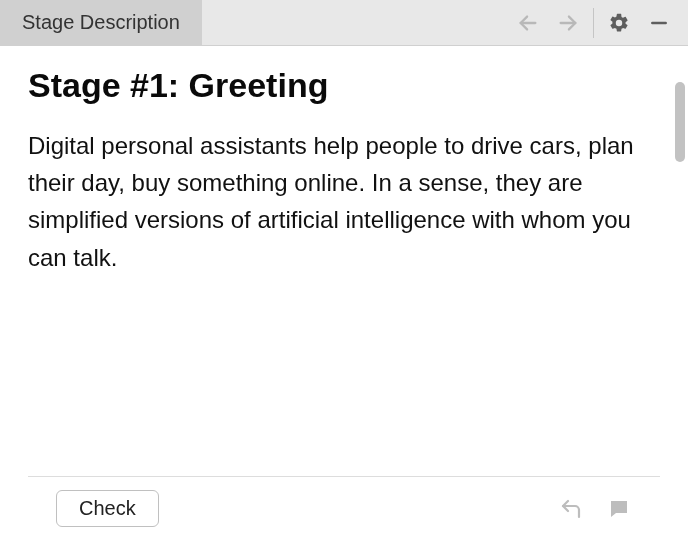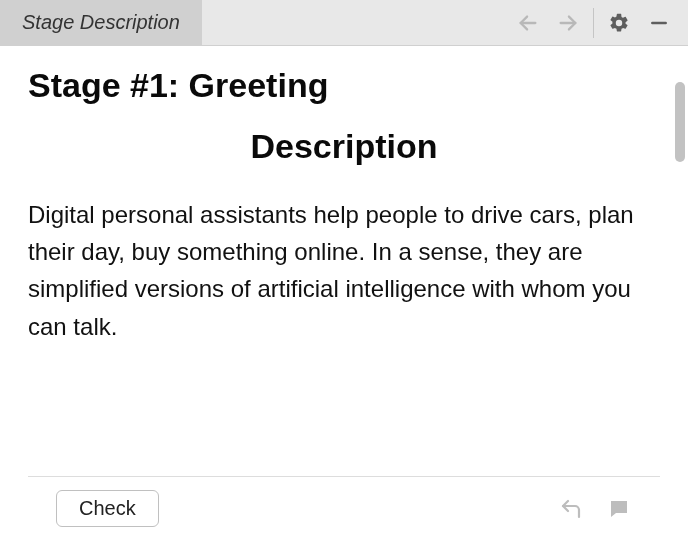--- a/index.html
+++ b/index.html
@@ -11,21 +11,20 @@
       overflow: hidden;
       position: relative;
     }
     .tab-bar {
       display: flex;
       align-items: center;
       background: #e8e8e8;
       height: 46px;
       border-bottom: 1px solid #d0d0d0;
       padding: 0;
-      font-style: italic;
     }
     .tab {
       padding: 0 22px;
       height: 46px;
       display: flex;
       align-items: center;
       font-size: 20px;
       color: #333;
       cursor: pointer;
     }
@@ -154,21 +153,20 @@
     <div class="icon-btn dark">
       <svg width="20" height="20" viewBox="0 0 24 24" fill="none" stroke="currentColor" stroke-width="3" stroke-linecap="round">
           <line x1="4" y1="12" x2="20" y2="12"></line>
         </svg>
     </div>
   </div>
 </div>
 
 <div class="content">
   <h1 class="heading">Stage #1: Greeting</h1>
-  <h2 class="subheading">Description</h2>
   <p class="body-text">Digital personal assistants help people to drive cars, plan their day, buy something online. In a sense, they are simplified versions of artificial intelligence with whom you can talk.</p>
 </div>
 
 <div class="scrollbar-thumb"></div>
 
 <div class="footer">
   <button class="check-btn">
     <span>Check</span>
   </button>
   <div class="footer-spacer"></div>

